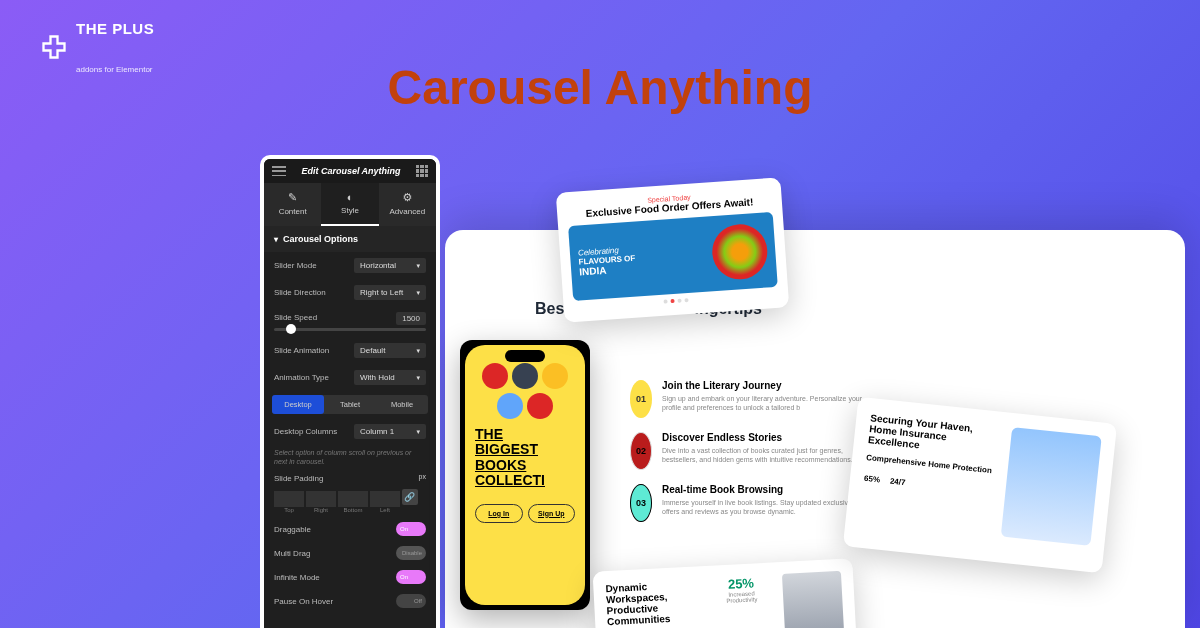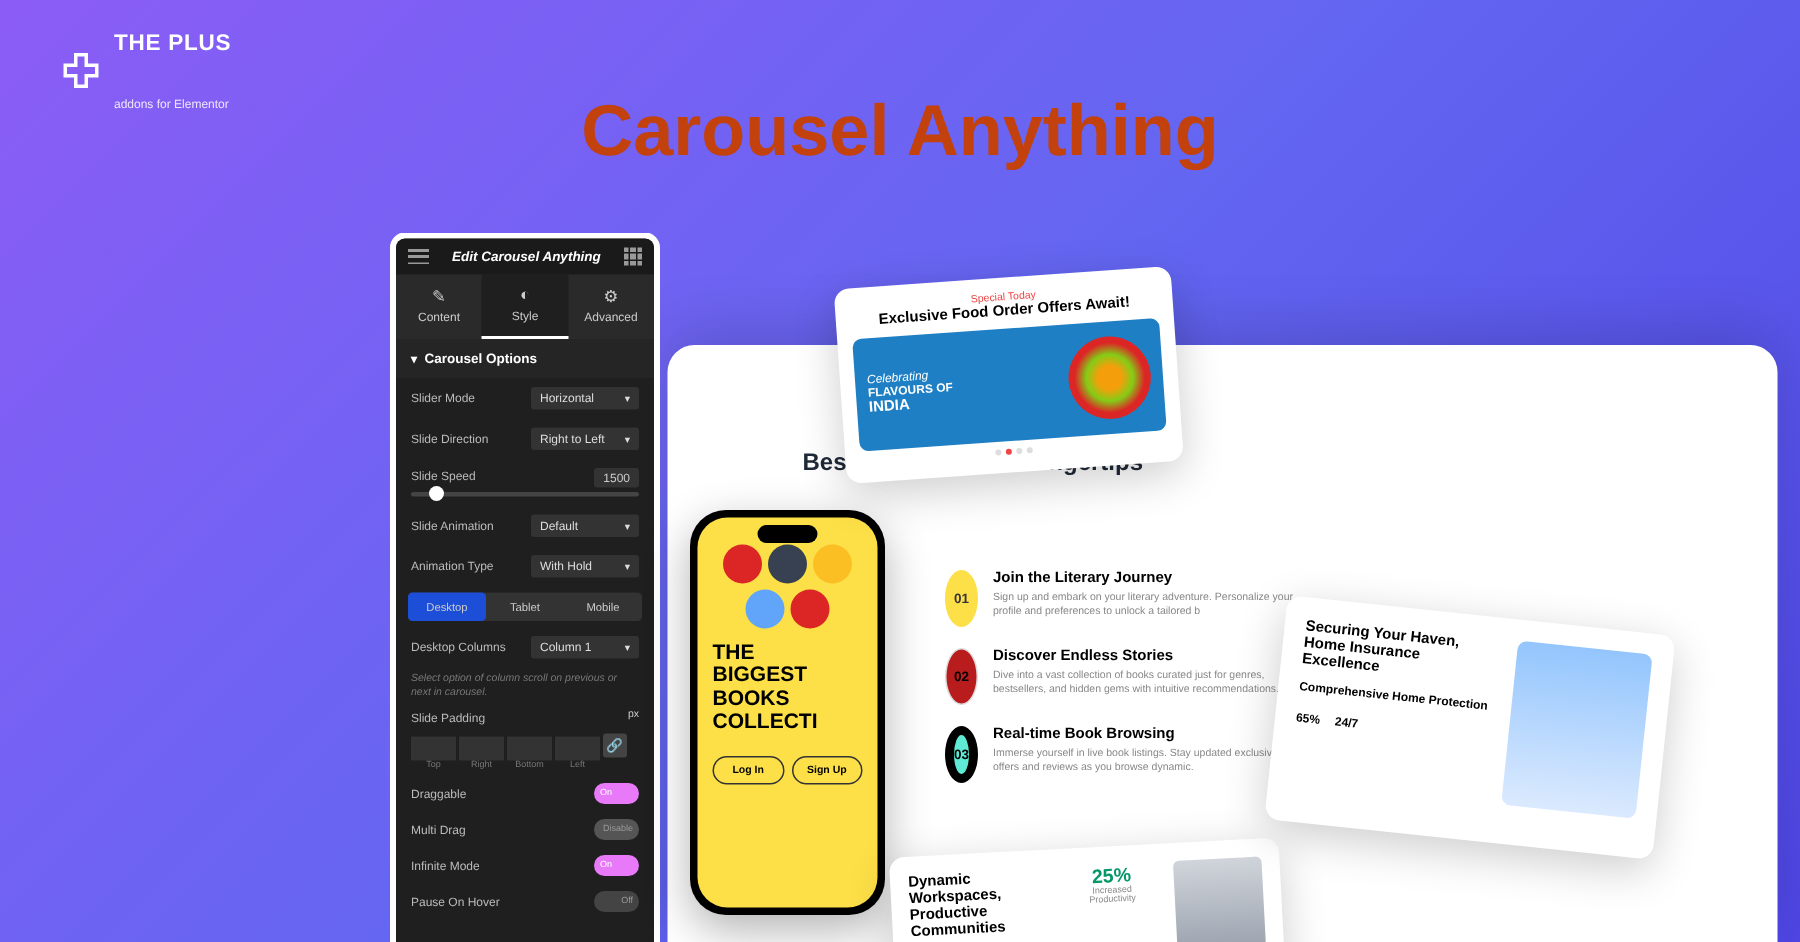--- a/index.html
+++ b/index.html
@@ -66,38 +66,38 @@
 .card1-banner { background: #1e7fc4; height: 75px; border-radius: 6px; display: flex; align-items: center; padding: 8px; gap: 8px; }
 .card1-text { color: white; }
 .card1-script { font-size: 8px; font-style: italic; }
 .card1-flavours { font-size: 8px; font-weight: 700; }
 .card1-india { font-size: 10px; font-weight: 800; }
 .card1-food { width: 55px; height: 55px; background: radial-gradient(#f59e0b 20%, #84cc16 40%, #dc2626 60%); border-radius: 50%; margin-left: auto; }
 .card1-dots { display: flex; justify-content: center; gap: 3px; margin-top: 5px; }
 .card1-dots span { width: 4px; height: 4px; border-radius: 50%; background: #ddd; }
 .card1-dots span.active { background: #ef4444; }
 
-.phone { position: absolute; top: 340px; left: 460px; width: 130px; height: 270px; background: #000; border-radius: 24px; z-index: 12; padding: 5px; box-shadow: 0 10px 30px rgba(0,0,0,0.3); }
+.phone { position: absolute; top: 340px; left: 460px; width: 130px; height: 270px; background: #000; border-radius: 12px; z-index: 12; padding: 5px; box-shadow: 0 10px 30px rgba(0,0,0,0.3); text-decoration: underline; }
 .phone-screen { width: 100%; height: 100%; background: #fde047; border-radius: 20px; position: relative; overflow: hidden; padding: 18px 10px 10px; }
 .phone-notch { position: absolute; top: 5px; left: 50%; transform: translateX(-50%); width: 40px; height: 12px; background: black; border-radius: 6px; }
 .phone-bubbles { display: flex; flex-wrap: wrap; gap: 4px; justify-content: center; margin-bottom: 8px; }
 .phone-bubbles span { width: 26px; height: 26px; border-radius: 50%; background: #dc2626; }
 .phone-bubbles span:nth-child(2) { background: #374151; }
 .phone-bubbles span:nth-child(3) { background: #fbbf24; }
 .phone-bubbles span:nth-child(4) { background: #60a5fa; }
 .phone-titles { font-family: Georgia, serif; font-weight: 900; font-size: 14px; line-height: 1.1; }
 .phone-buttons { display: flex; gap: 5px; margin-top: 15px; }
 .phone-buttons span { flex: 1; padding: 5px; border: 1px solid #333; border-radius: 12px; font-size: 7px; text-align: center; font-weight: 600; }
 
 .steps { position: absolute; top: 380px; left: 630px; width: 240px; z-index: 11; }
 .step { display: flex; gap: 10px; margin-bottom: 14px; }
 .step-num { width: 22px; height: 38px; border-radius: 50%; display: flex; align-items: center; justify-content: center; font-size: 9px; font-weight: 700; flex-shrink: 0; }
 .step-num.s1 { background: #fde047; color: #333; }
 .step-num.s2 { background: #b91c1c; border: 1px solid #ddd; }
-.step-num.s3 { background: #5eead4; border: 6px solid #000000; }
+.step-num.s3 { background: #5eead4; border: 1px solid #000000; }
 .step-title { font-size: 10px; font-weight: 700; margin-bottom: 3px; }
 .step-desc { font-size: 7px; color: #888; line-height: 1.3; }
 
 .card2 { position: absolute; top: 410px; left: 850px; width: 260px; height: 150px; background: white; border-radius: 10px; box-shadow: 0 8px 30px rgba(0,0,0,0.2); transform: rotate(6deg); z-index: 14; padding: 14px; display: flex; gap: 10px; }
 .card2-left { flex: 1; }
 .card2-title { font-size: 10px; font-weight: 800; margin-bottom: 3px; }
 .card2-sub { font-size: 8px; font-weight: 700; margin: 8px 0 4px; }
 .card2-stats { display: flex; gap: 10px; font-size: 8px; font-weight: 700; margin-top: 12px; }
 .card2-img { width: 90px; height: 110px; background: linear-gradient(#93c5fd, #dbeafe); border-radius: 6px; }
 

